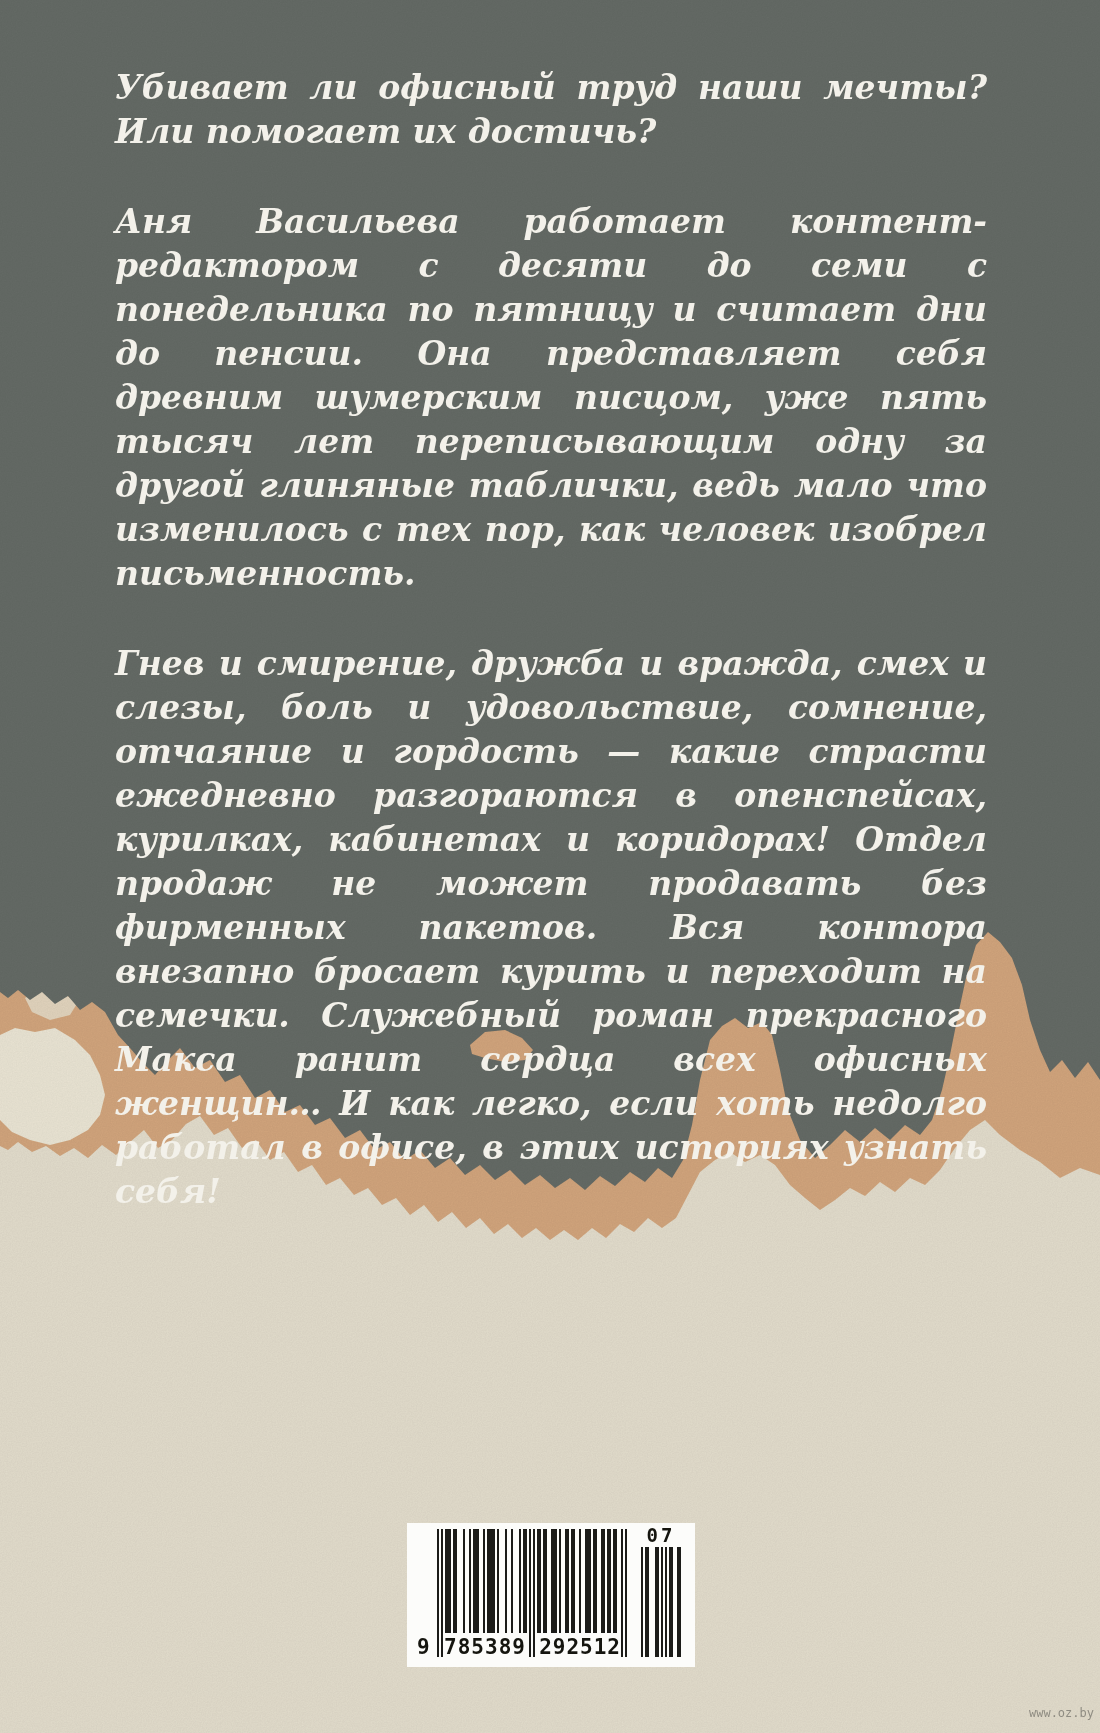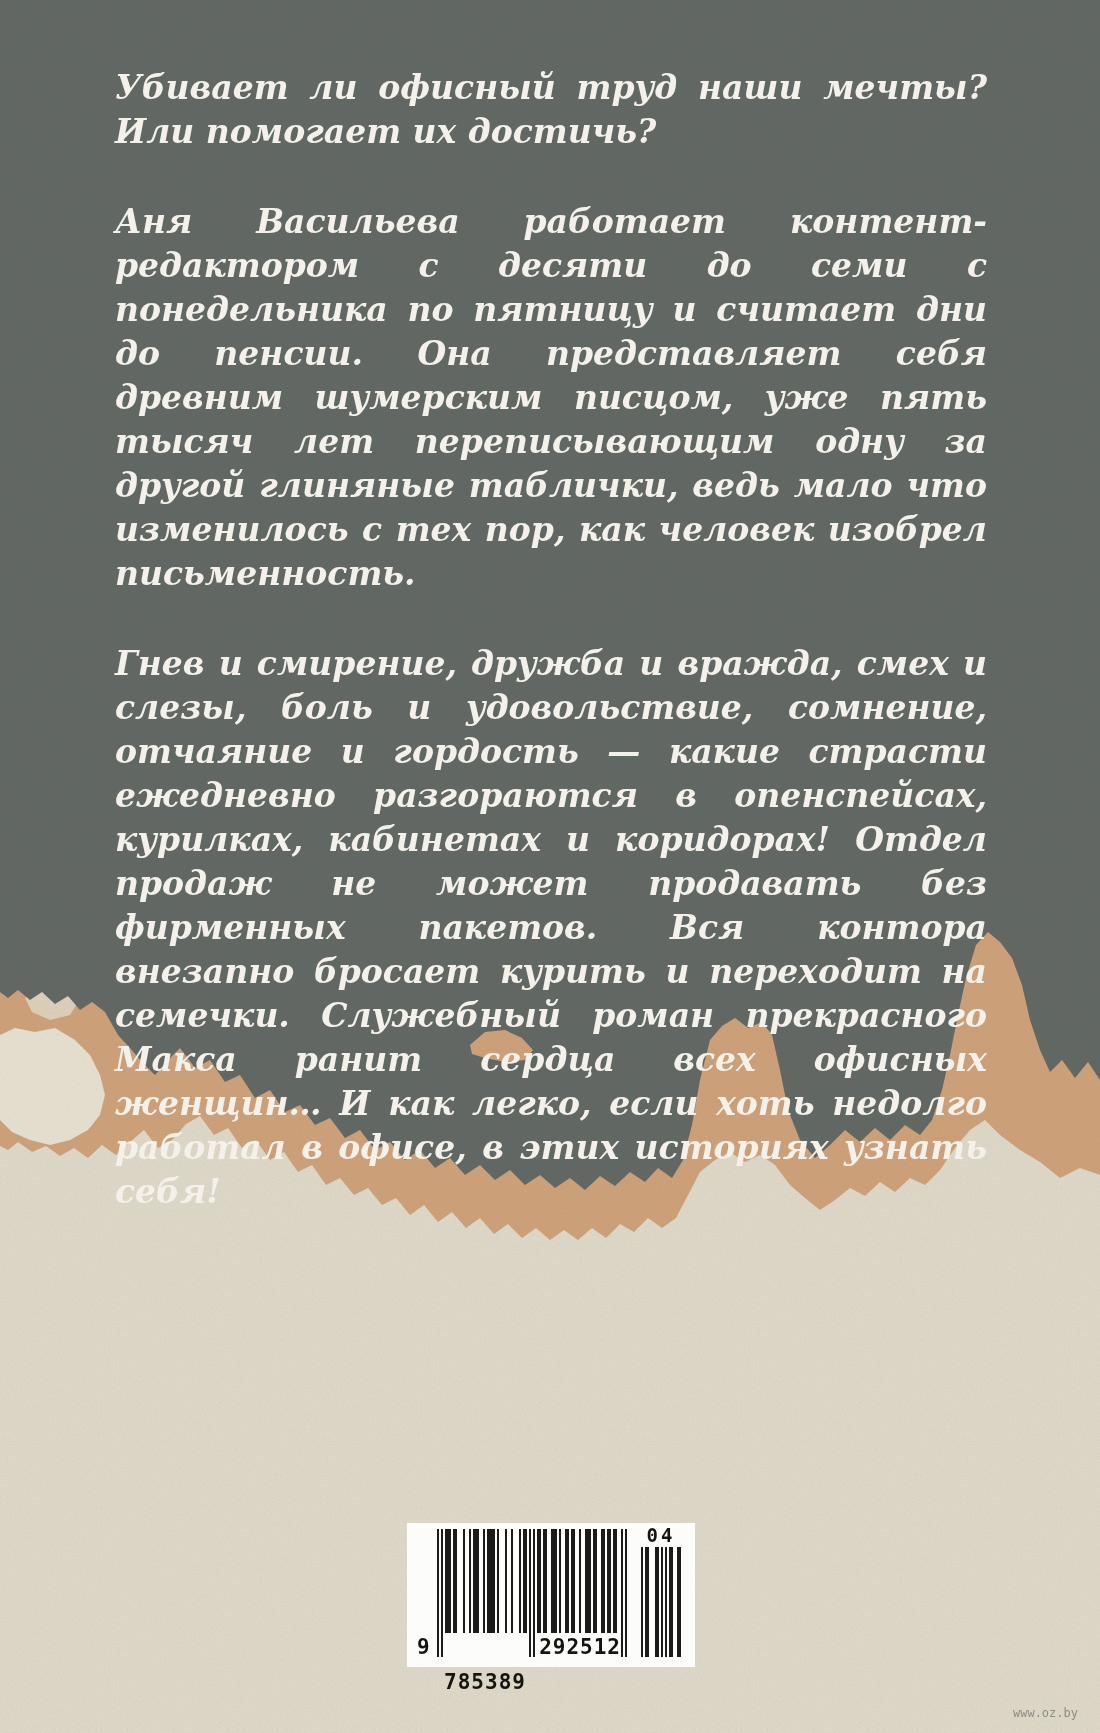--- a/index.html
+++ b/index.html
@@ -26,30 +26,30 @@
   .barcode-label {
     position:absolute; z-index:2; left:407px; top:1523px;
     width:288px; height:144px; background:#fcfcfa;
   }
   .barcode-label svg { position:absolute; left:0; top:0; }
   .bc-digit {
     position:absolute; top:112px; color:#15150f;
     font-family:"DejaVu Sans Mono", monospace; font-size:21px; font-weight:bold;
   }
   .bc-lead { left:10px; }
-  .bc-g1 { left:36px; width:84px; text-align:center; letter-spacing:1px;margin-top:35px; }
+  .bc-g1 { left:36px; width:84px; text-align:center; letter-spacing:1px; }
   .bc-g2 { left:130px; width:84px; text-align:right; letter-spacing:1px; }
   .bc-addon {
     position:absolute; left:234px; top:1px; width:40px; text-align:center;
     color:#15150f; font-family:"DejaVu Sans Mono", monospace; font-size:19px; font-weight:bold;
     letter-spacing:3px;
   }
 
   .watermark {
-    position:absolute; z-index:3; right:22px; bottom:13px;
+    position:absolute; z-index:3; right:6px; bottom:13px;
     color:#8f8c82; font-family:"DejaVu Sans Mono", monospace; font-size:12px;
   }
 </style>
 </head>
 <body>
 
 <div class="page">
 
   <svg class="bg" width="1100" height="1733" viewBox="0 0 1100 1733">
     <defs>
@@ -141,18 +141,18 @@
         <rect x="254" y="24" width="2" height="110" fill="#1b1b18"></rect>
         <rect x="258" y="24" width="2" height="110" fill="#1b1b18"></rect>
         <rect x="262" y="24" width="2" height="110" fill="#1b1b18"></rect>
         <rect x="264" y="24" width="2" height="110" fill="#1b1b18"></rect>
         <rect x="270" y="24" width="2" height="110" fill="#1b1b18"></rect>
         <rect x="272" y="24" width="2" height="110" fill="#1b1b18"></rect>
       </svg>
     <div class="bc-digit bc-lead">9</div>
     <div class="bc-digit bc-g1">785389</div>
     <div class="bc-digit bc-g2">292512</div>
-    <div class="bc-addon">04</div>
+    <div class="bc-addon">07</div>
   </div>
 
   <div class="watermark">www.oz.by</div>
 
 </div>
 
 </body></html>

